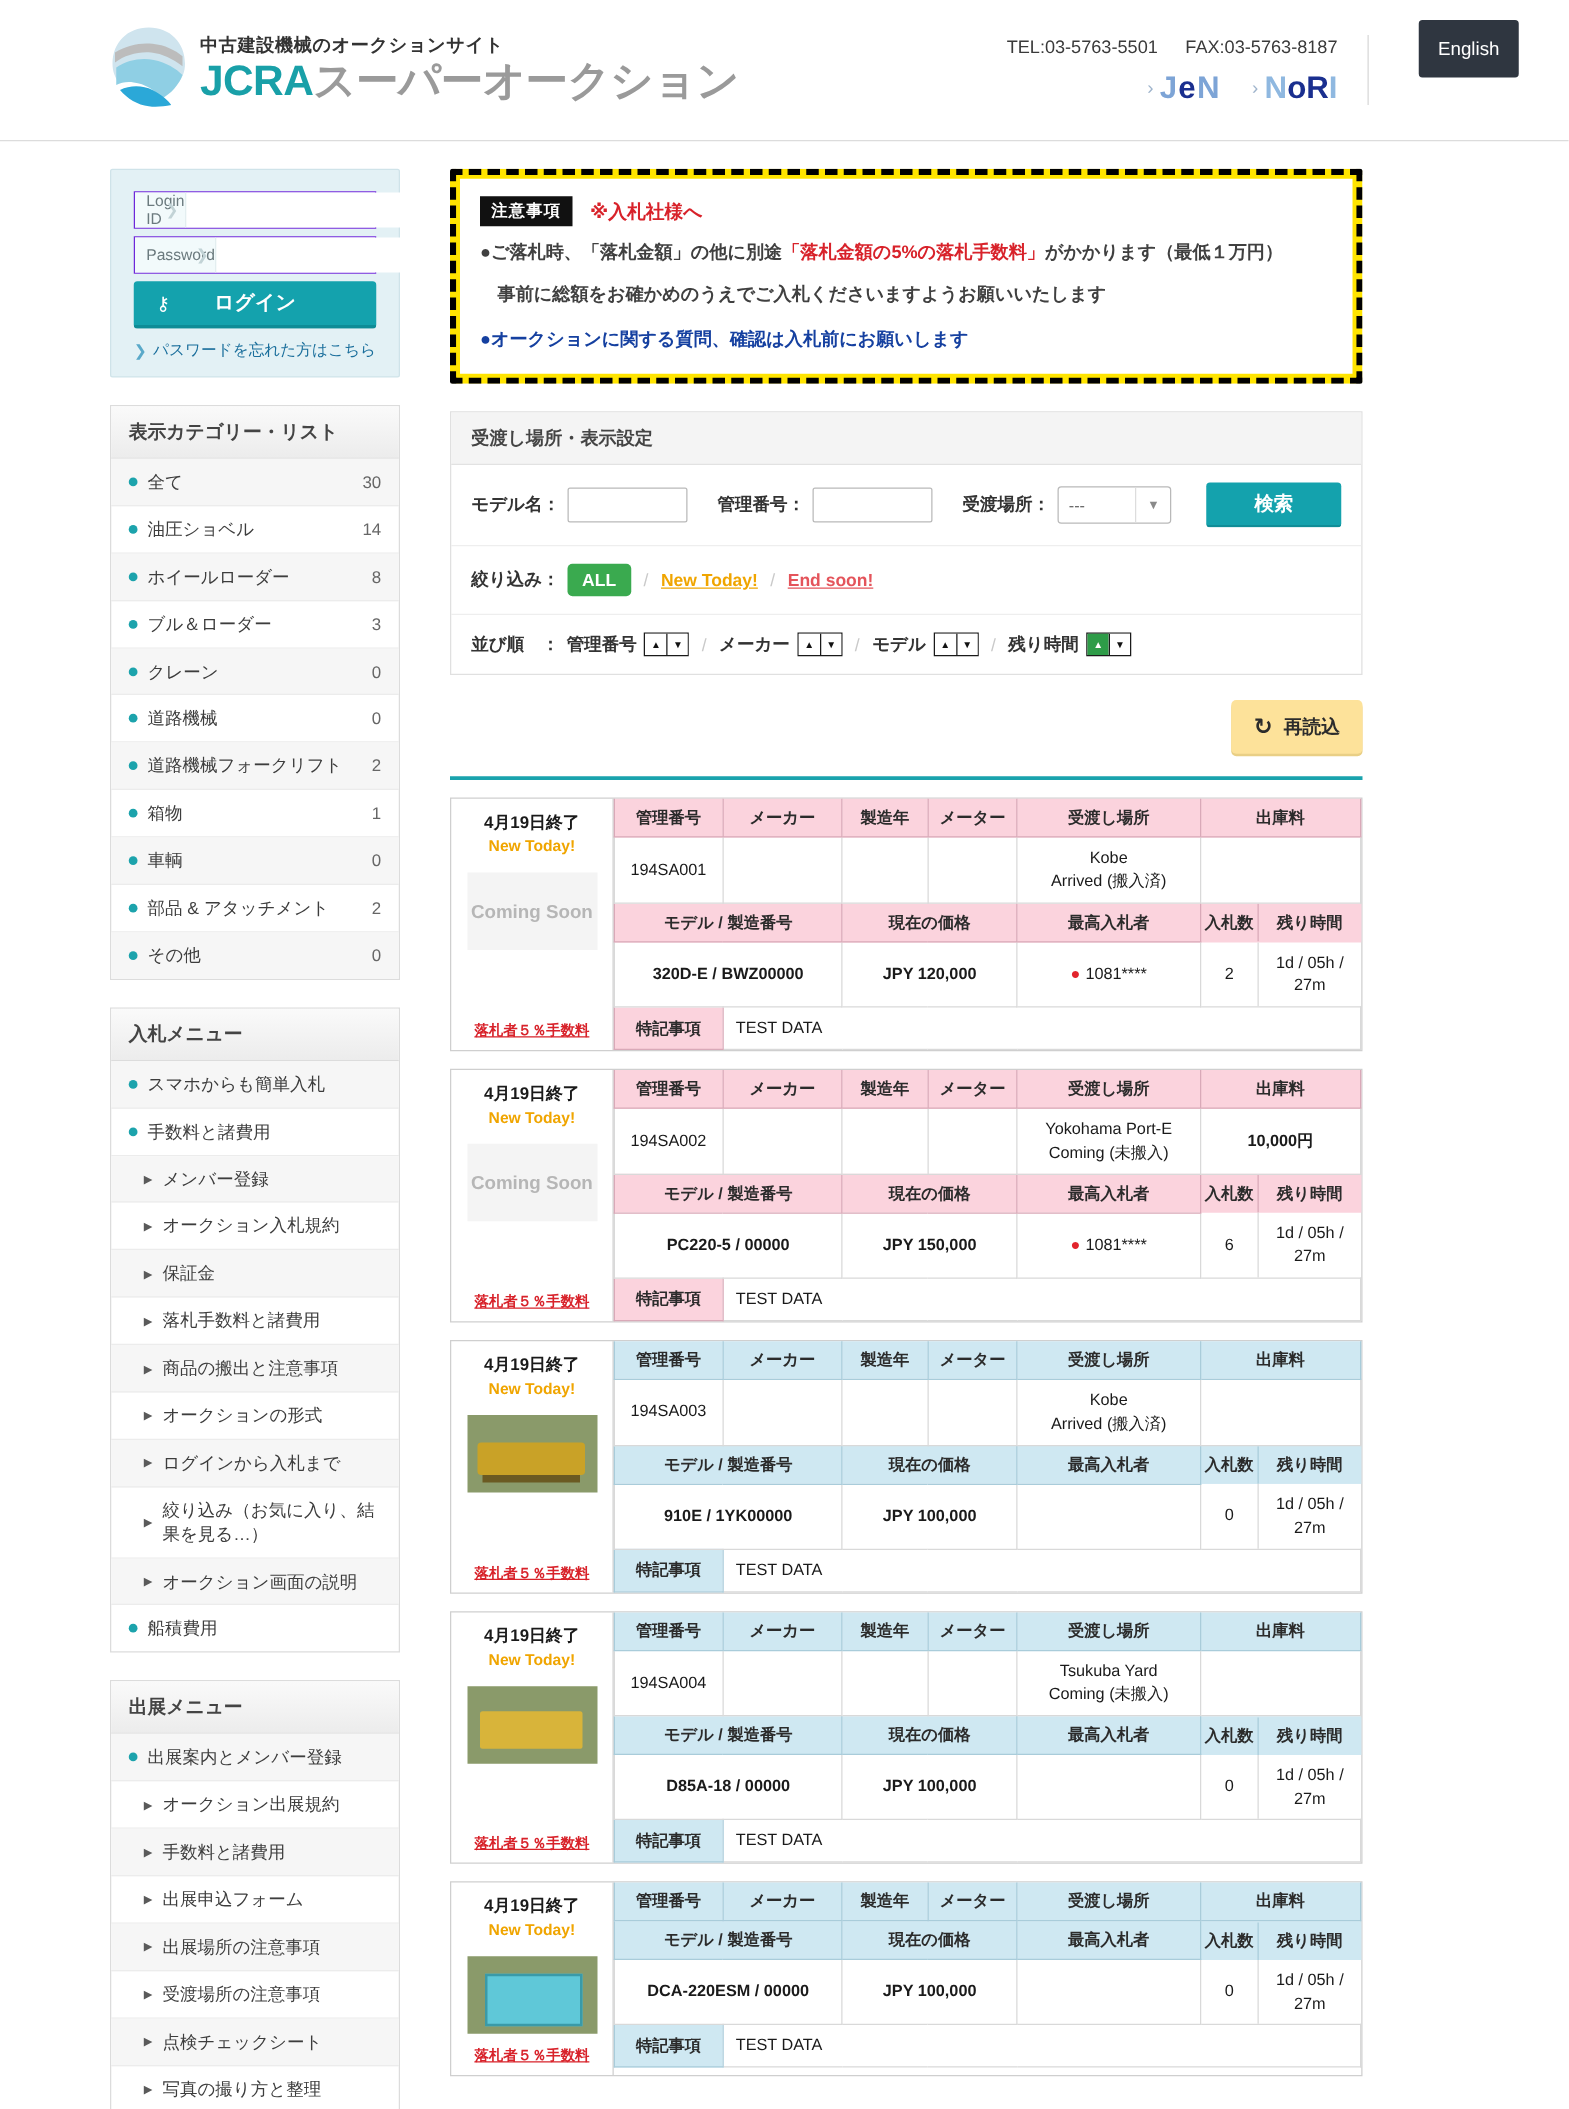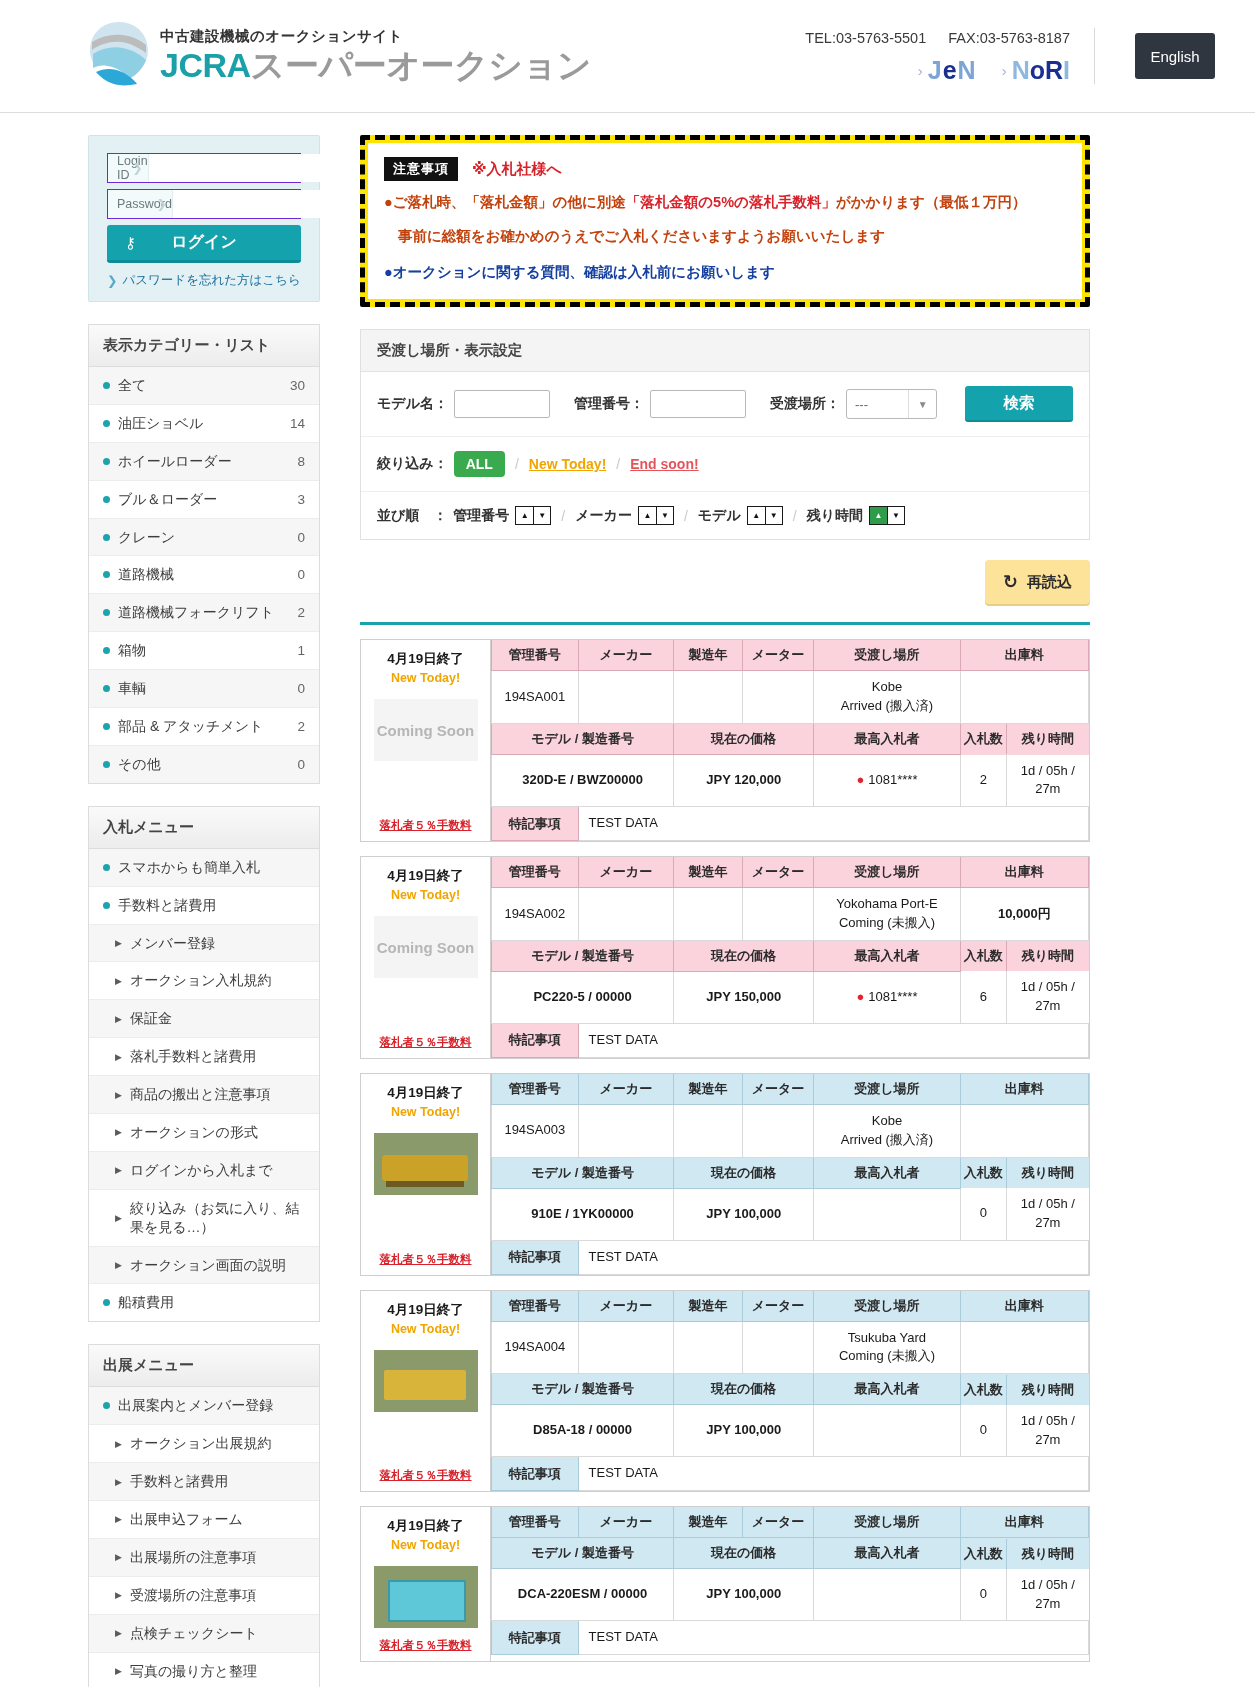--- a/index.html
+++ b/index.html
@@ -42,21 +42,21 @@
   .jen-n { color: #7da4d6; }
   .nori-n { color: #8fb8e0; }
   .nori-o { color: #1a2f8f; }
   .nori-r { color: #1a2f8f; }
   .nori-i { color: #8fb8e0; }
   .hdr-divider {
     position: absolute; right: 160px; top: 28px;
     width: 1px; height: 56px; background: #d8d8d8;
   }
   .english-btn {
-    position: absolute; right: 40px; top: 33px;
+    position: absolute; right: 40px; top: 16px;
     width: 80px; height: 46px;
     background: #2f3640; color: #fff;
     border: none; border-radius: 3px;
     font-size: 15px; cursor: pointer;
     font-family: inherit;
   }
 
   
   .page { width: 1255px; display: flex; align-items: flex-start; padding-top: 22px; }
   .sidebar { width: 232px; margin-left: 88px; flex: none; }
@@ -128,21 +128,21 @@
     background: #fff; padding: 14px 16px 16px 16px;
   }
   .notice-top { display: flex; align-items: center; gap: 14px; margin-bottom: 10px;}
   .notice-badge {
     background: #111; color: #fff; font-size: 13px; font-weight: bold;
     padding: 3px 9px; letter-spacing: 1px;
   }
   .notice-to { color: #d8222a; font-size: 15px; font-weight: bold; }
   .notice-line { font-size: 14.5px; line-height: 1.55; color: #1540a0; font-weight: bold;}
   .notice-line .hl { color: #d8222a; }
-  .notice-line .blk { color: #c2410c; font-weight: bold;}
+  .notice-line .blk { color: #404040; font-weight: bold;}
   .notice-line.second { margin-top: 13px; }
   .indent { display:block; padding-left: 14px; margin-top: 12px; }
 
   
   .search-panel {
     margin-top: 22px; border: 1px solid #e0e0e0; background: #fff;
   }
   .sp-head {
     background: #f4f4f4; border-bottom: 1px solid #e2e2e2;
     padding: 11px 16px; font-size: 14.5px; color: #444; font-weight: bold;

